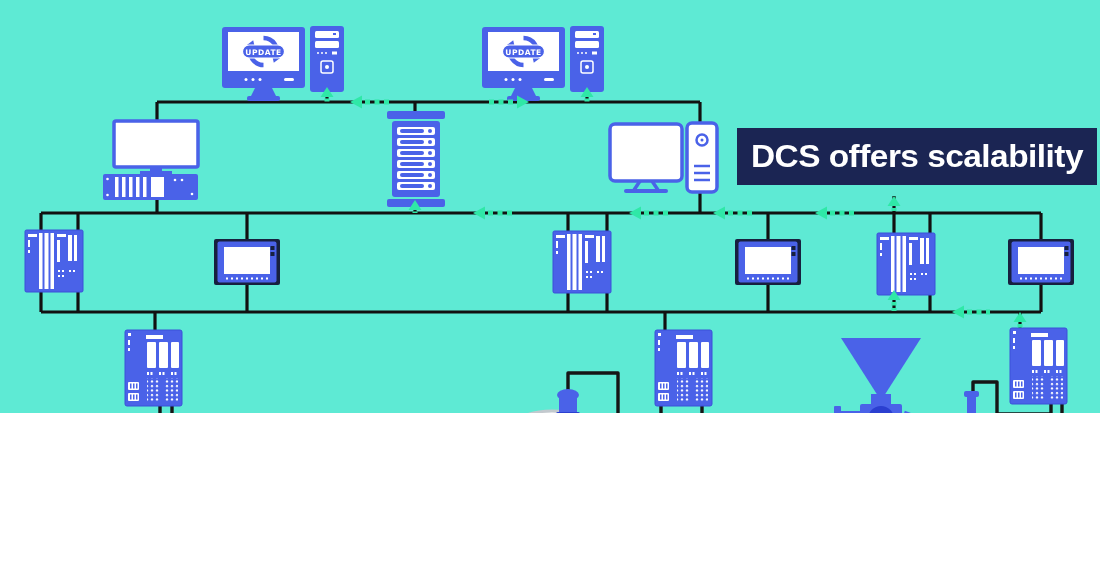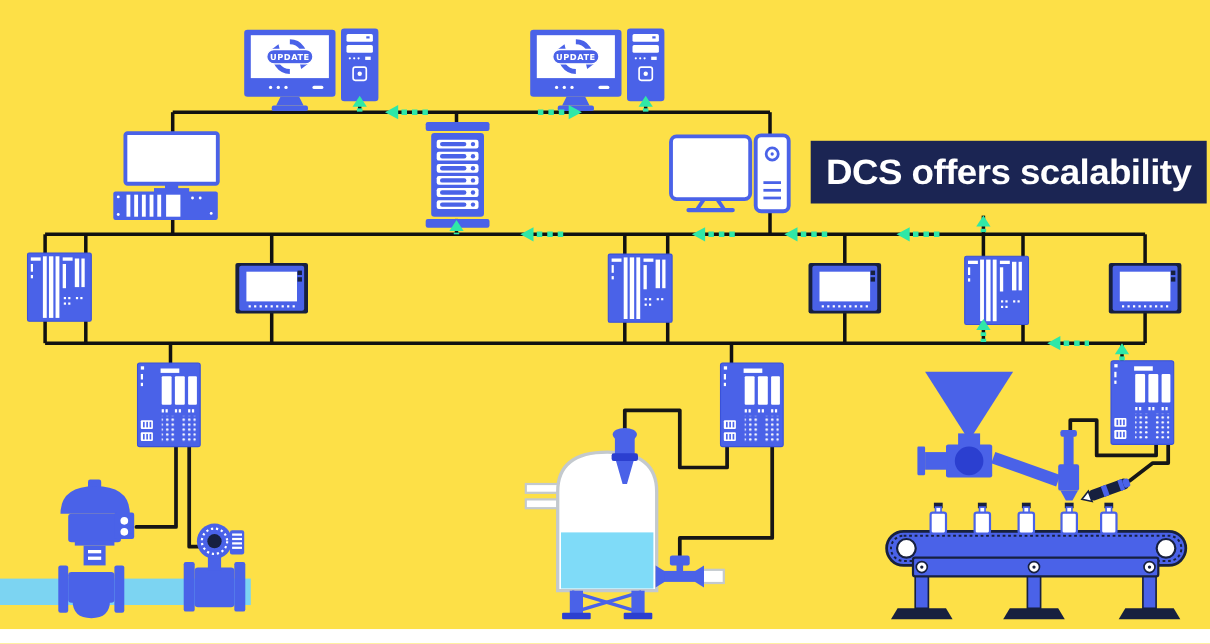--- a/index.html
+++ b/index.html
@@ -2,21 +2,21 @@
 <html style="--primary: #4a62e8; --primary-dark: #2b3fd0; --navy: #17203f; --banner-bg: #1b2553; --banner-fg: #ffffff; --green: #2fe8a7; --light-blue: #7cd4f2; --liquid: #7fdbf8; --tank-outline: #c3c9ce; --wire: #161616; --bus: #111111;"><head>
 <meta charset="utf-8">
 <style>
   :root{
     --primary:#4a62e8; --primary-dark:#2b3fd0; --navy:#17203f;
     --banner-bg:#1b2553; --banner-fg:#ffffff; --green:#2fe8a7;
     --light-blue:#7cd4f2; --liquid:#7fdbf8; --tank-outline:#c3c9ce;
     --wire:#161616; --bus:#111111;
   }
   html,body{margin:0;padding:0;background:#ffffff;}
-  .stage{width:1100px;height:572px;position:relative;background:#fde047;overflow:hidden;text-decoration:underline;}
+  .stage{width:1100px;height:413px;position:relative;background:#5eead4;overflow:hidden;text-decoration:underline;}
   svg{display:block;font-family:"Liberation Sans",sans-serif;}
   .f-pri{fill:var(--primary)} .f-prid{fill:var(--primary-dark)} .f-navy{fill:var(--navy)}
   .f-w{fill:#ffffff} .f-green{fill:var(--green)} .f-lb{fill:var(--light-blue)}
   .f-liq{fill:var(--liquid)} .f-banner{fill:var(--banner-bg)}
   .s-pri{stroke:var(--primary)} .s-navy{stroke:var(--navy)} .s-w{stroke:#ffffff}
   .s-gray{stroke:var(--tank-outline)} .nf{fill:none}
   .bus{stroke:var(--bus);stroke-width:3.2;fill:none}
   .wire{stroke:var(--wire);stroke-width:3.4;fill:none;stroke-linejoin:round;stroke-linecap:round}
   .gdash{stroke:var(--green);stroke-width:5;fill:none}
   .banner-text{font:bold 32px "Liberation Sans",sans-serif;fill:var(--banner-fg);letter-spacing:-0.5px}

